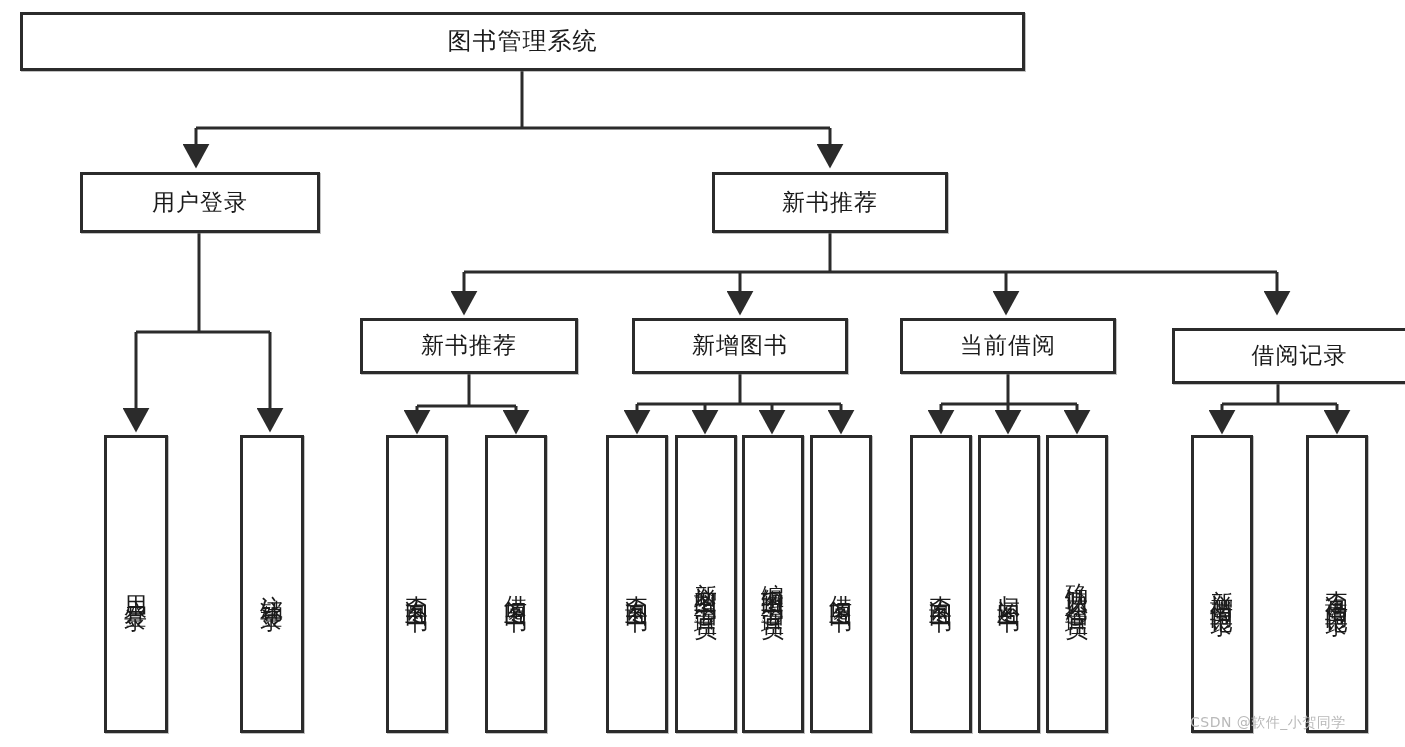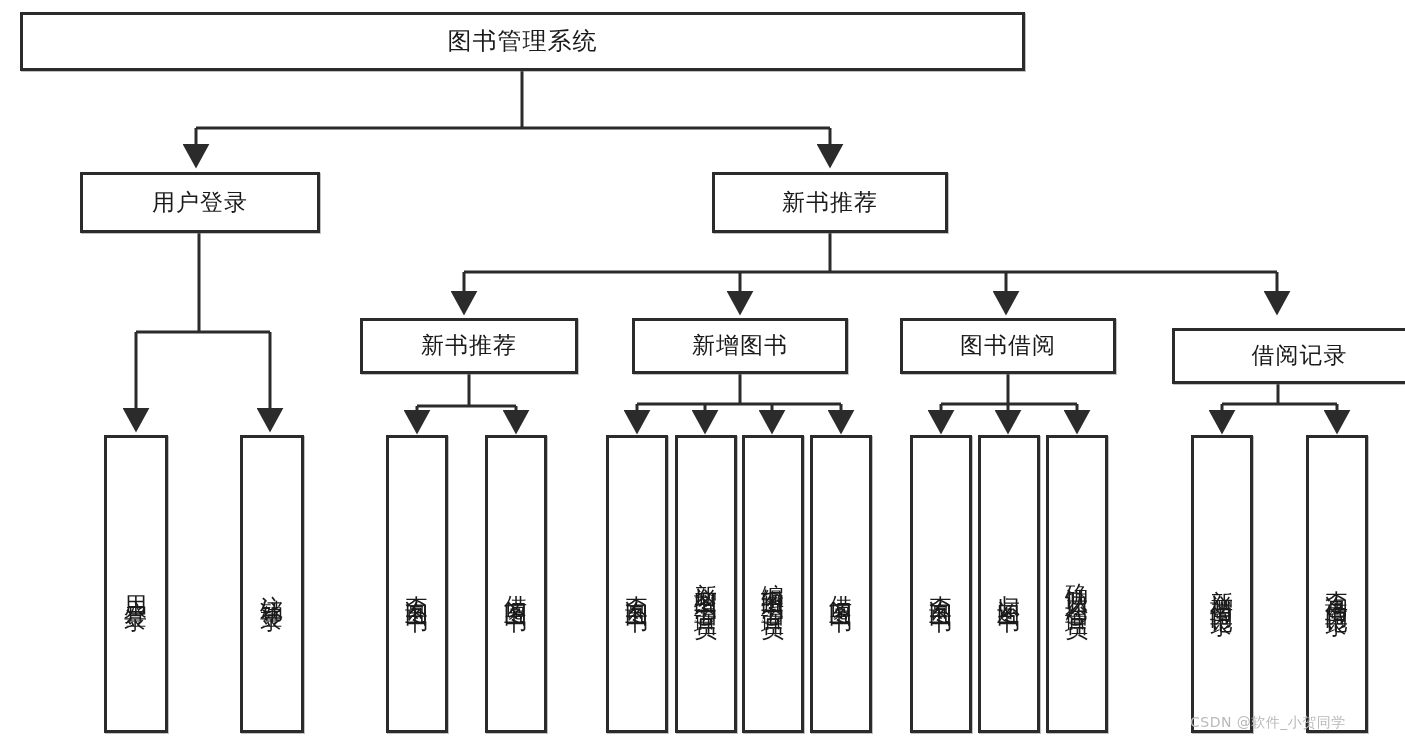--- a/index.html
+++ b/index.html
@@ -140,21 +140,21 @@
 
   <div class="node h" style="left:360px; top:318px; width:218px; height:56px;">
     <span>新书推荐</span>
   </div>
 
   <div class="node h" style="left:632px; top:318px; width:216px; height:56px;">
     <span>新增图书</span>
   </div>
 
   <div class="node h" style="left:900px; top:318px; width:216px; height:56px;">
-    <span>图书借阅</span>
+    <span>当前借阅</span>
   </div>
 
   <div class="node h" style="left:1172px; top:328px; width:255px; height:56px;">
     <span>借阅记录</span>
   </div>
 
   <div class="node v" style="left:104px; top:435px; width:64px; height:298px;">
     <span class="vtext">用户登录</span>
   </div>
   <div class="node v" style="left:240px; top:435px; width:64px; height:298px;">

